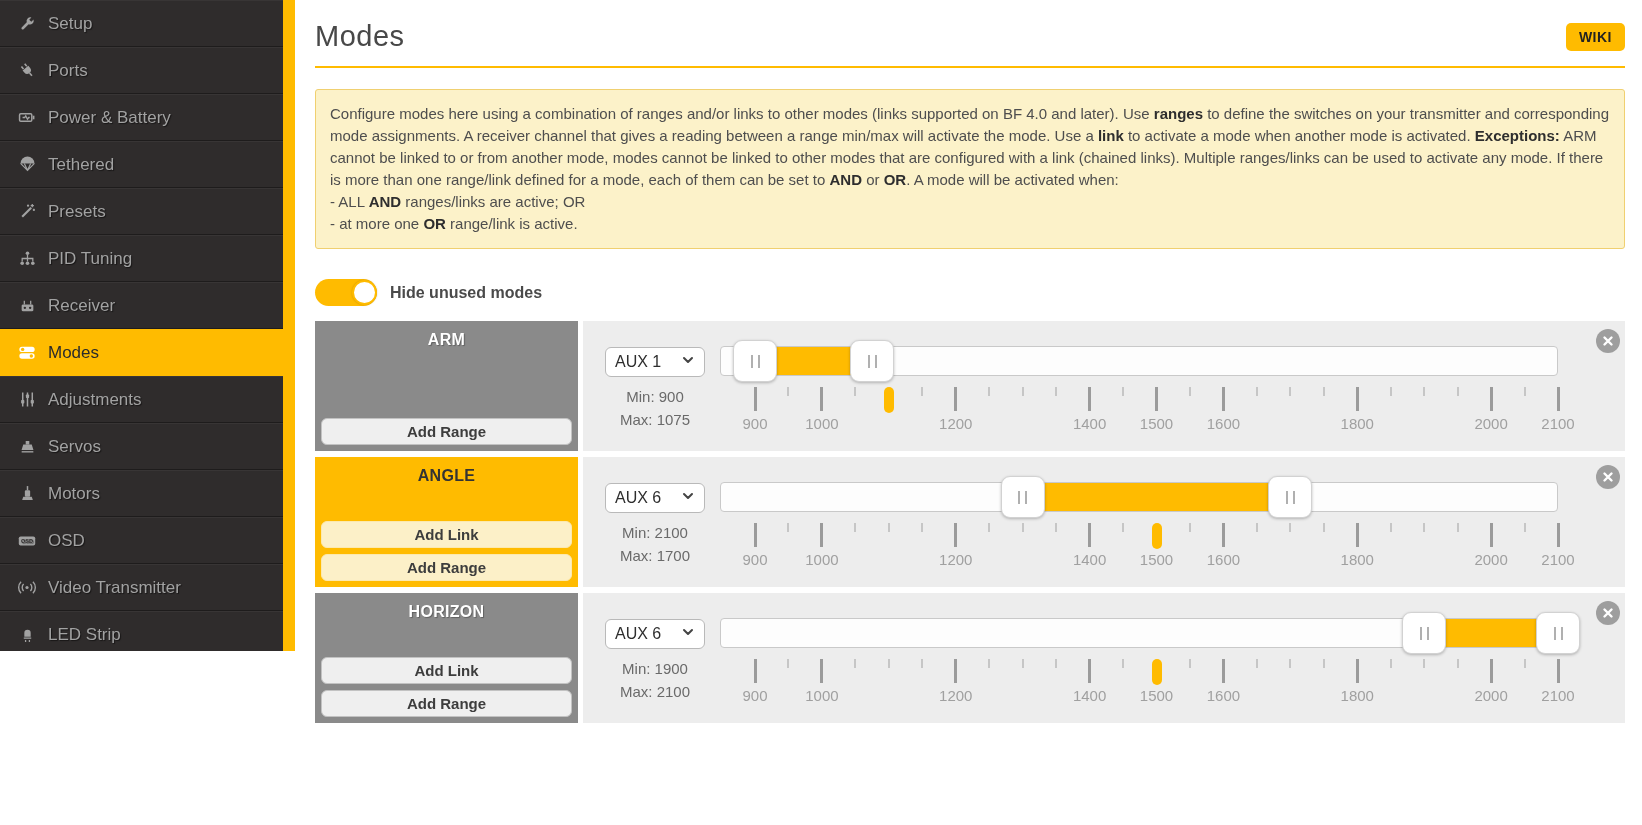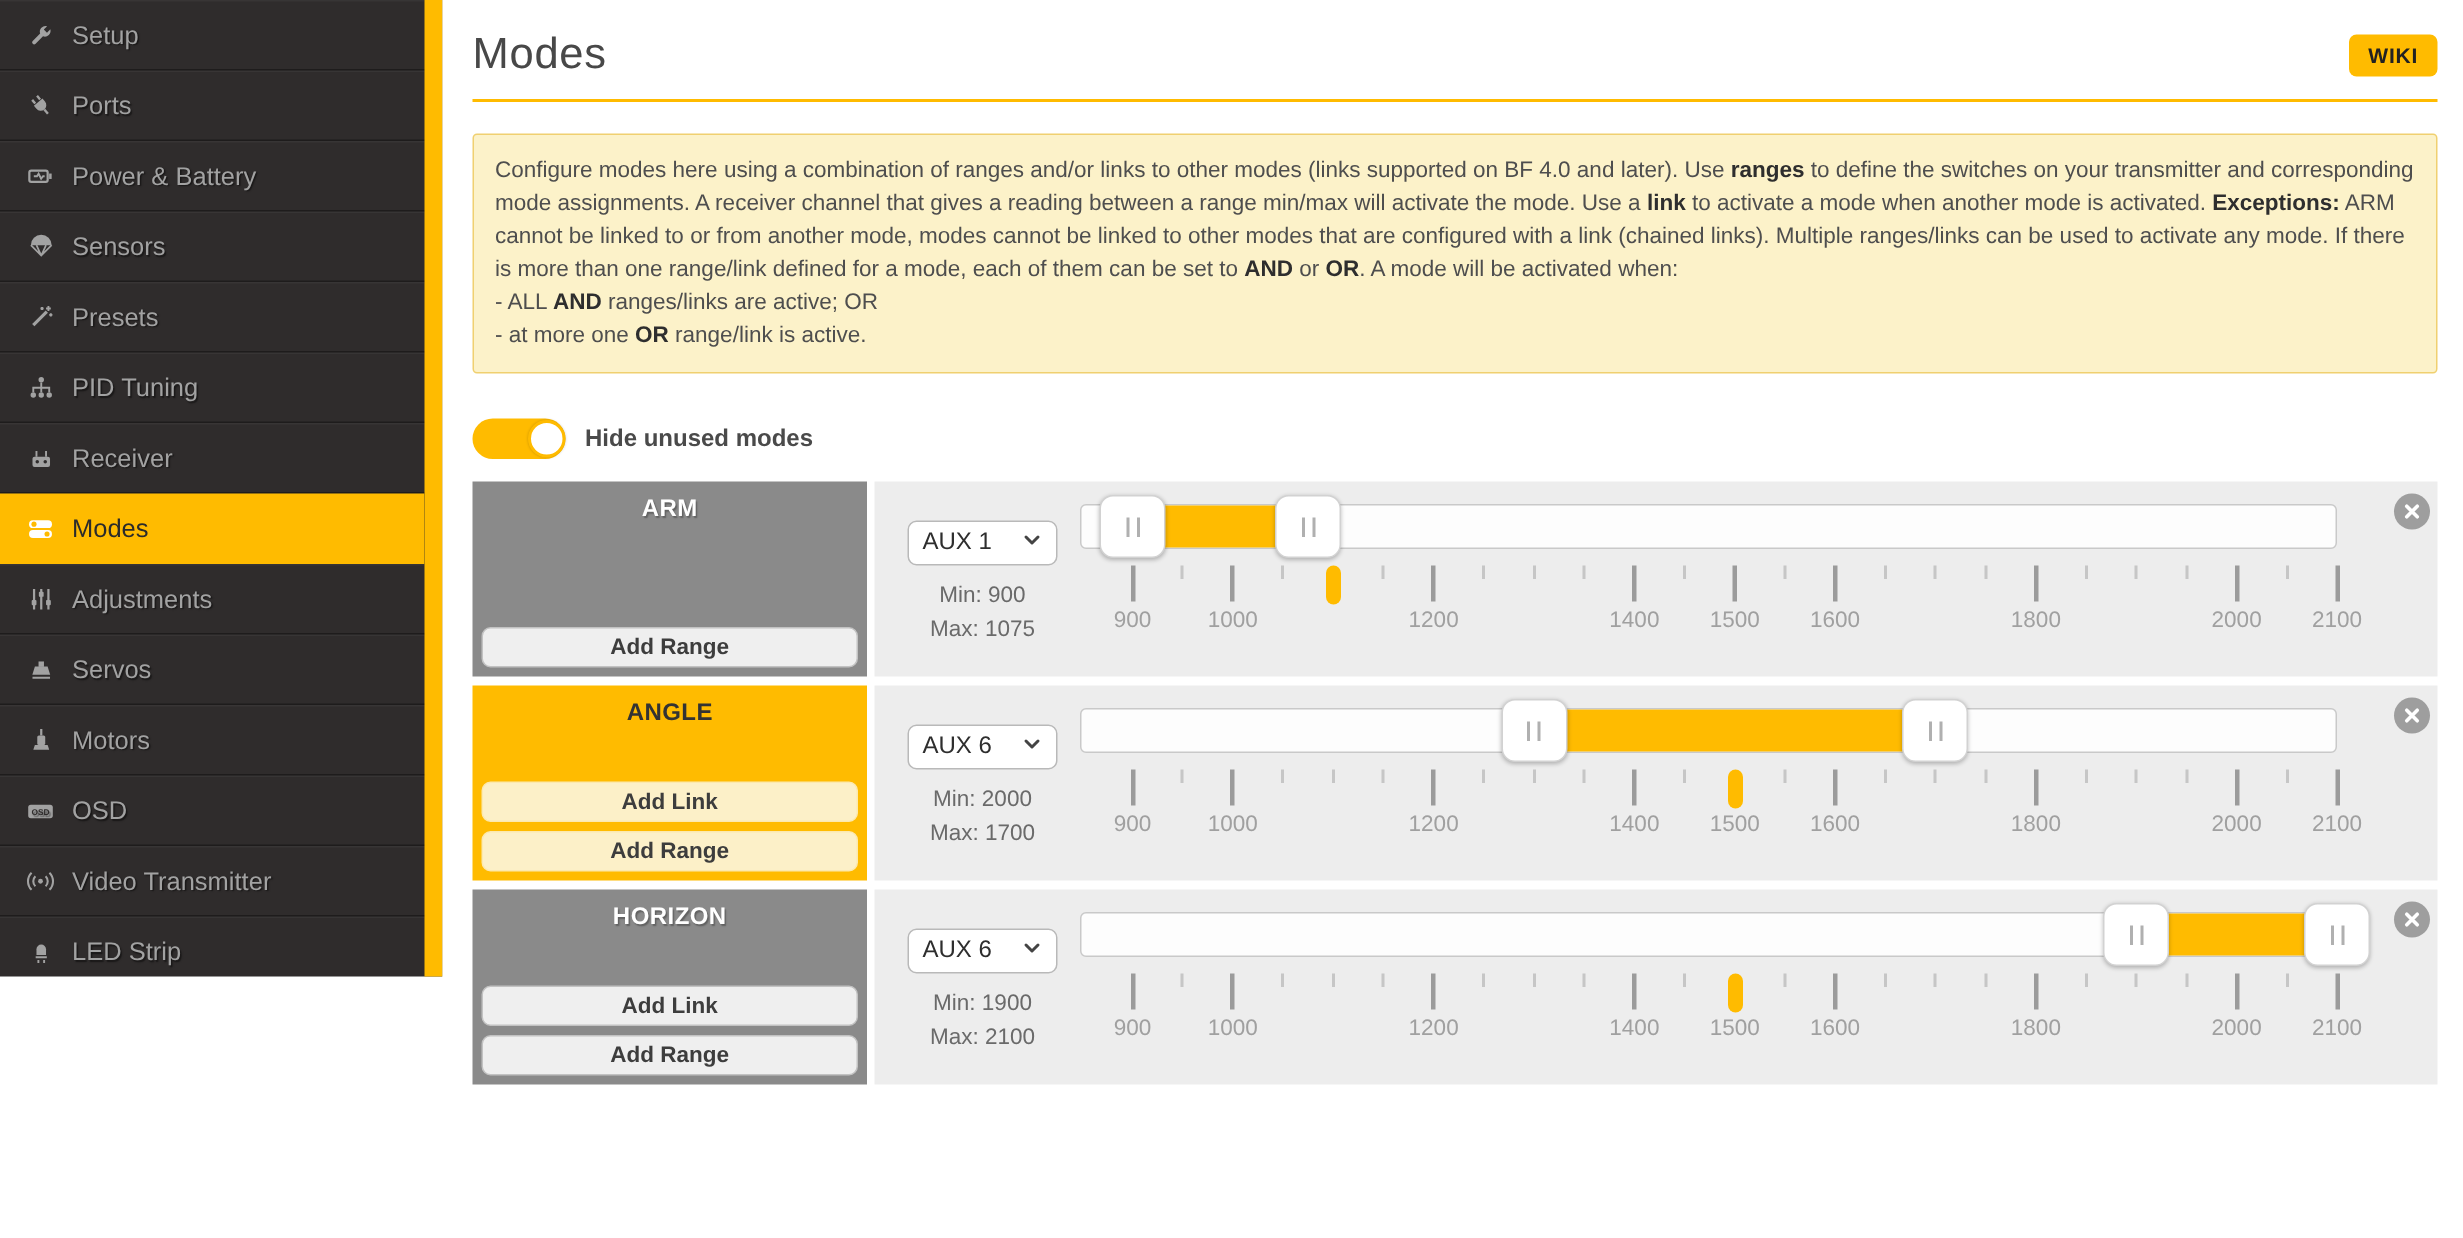--- a/index.html
+++ b/index.html
@@ -90,21 +90,21 @@
   .aux-select {
     position:absolute; left:22px; top:26px; width:100px; height:30px;
     background:#fff; border:1px solid #b9b9b9; border-radius:6px;
     display:flex; align-items:center; justify-content:space-between;
     padding:0 9px; font-size:16px; color:#2e2e2e; cursor:pointer;
   }
   .minmax {
     position:absolute; left:0; top:64px; width:144px; text-align:center;
     font-size:15px; line-height:23px; color:var(--minmax-text);
   }
-  .slider-wrap { position:absolute; left:137px; top:2px; width:838px; height:100%; }
+  .slider-wrap { position:absolute; left:137px; top:12px; width:838px; height:100%; }
   .track {
     position:absolute; left:0; top:13px; width:838px; height:30px;
     background:#fdfdfd; border:1px solid #c9c9c9; border-radius:4px; z-index:1;
   }
   .fill { position:absolute; top:14px; height:28px; background:var(--accent); z-index:2; }
   .handle {
     position:absolute; top:7px; width:44px; height:42px; z-index:3;
     background:#fff; border:1px solid #d2d2d2; border-radius:9px;
     box-shadow:0 1px 3px rgba(0,0,0,.25); cursor:ew-resize;
     display:flex; align-items:center; justify-content:center; gap:5px;
@@ -163,21 +163,21 @@
         </span>
         <span>Power &amp; Battery</span>
       </div>
       <div class="side-item">
         <span class="icon">
           <svg width="17" height="17" viewBox="0 0 16 16">
             <path fill="currentColor" d="M1.5 7a6.5 6.5 0 0 1 13 0z"></path>
             <path stroke="currentColor" fill="none" stroke-width="1.1" d="M1.5 7L8 13.5 14.5 7M5 7l3 6.5M11 7L8 13.5"></path>
           </svg>
         </span>
-        <span>Sensors</span>
+        <span>Tethered</span>
       </div>
       <div class="side-item">
         <span class="icon">
           <svg width="17" height="17" viewBox="0 0 16 16">
             <path stroke="currentColor" stroke-width="2" d="M11.5 4.5L3 13"></path>
             <g stroke="currentColor" stroke-width="1.2" fill="none">
               <path d="M12.5 1v3M11 2.5h3M14 5.5v2M13 6.5h2M8.5 1.5v2M7.5 2.5h2"></path>
             </g>
           </svg>
         </span>
@@ -392,21 +392,21 @@
             <div class="panel-btn" style="bottom: 6px;">Add Range</div>
           </div>
           <div class="range-area">
             <div class="aux-select">
               <span>AUX 6</span>
               <span><svg width="14" height="14" viewBox="0 0 14 14">
                   <path d="M3 5l4 4 4-4" stroke="#444" stroke-width="2" fill="none" stroke-linecap="round" stroke-linejoin="round"></path>
                 </svg></span>
             </div>
             <div class="minmax">
-              <div>Min: 2000</div>
+              <div>Min: 2100</div>
               <div>Max: 1700</div>
             </div>
             <div class="slider-wrap">
               <div class="track"></div>
               <div class="fill" style="left: 302.667px; width: 267.667px;"></div>
               <div class="handle" style="left: 280.667px;">
                 <i></i>
                 <i></i>
               </div>
               <div class="handle" style="left: 548.333px;">

